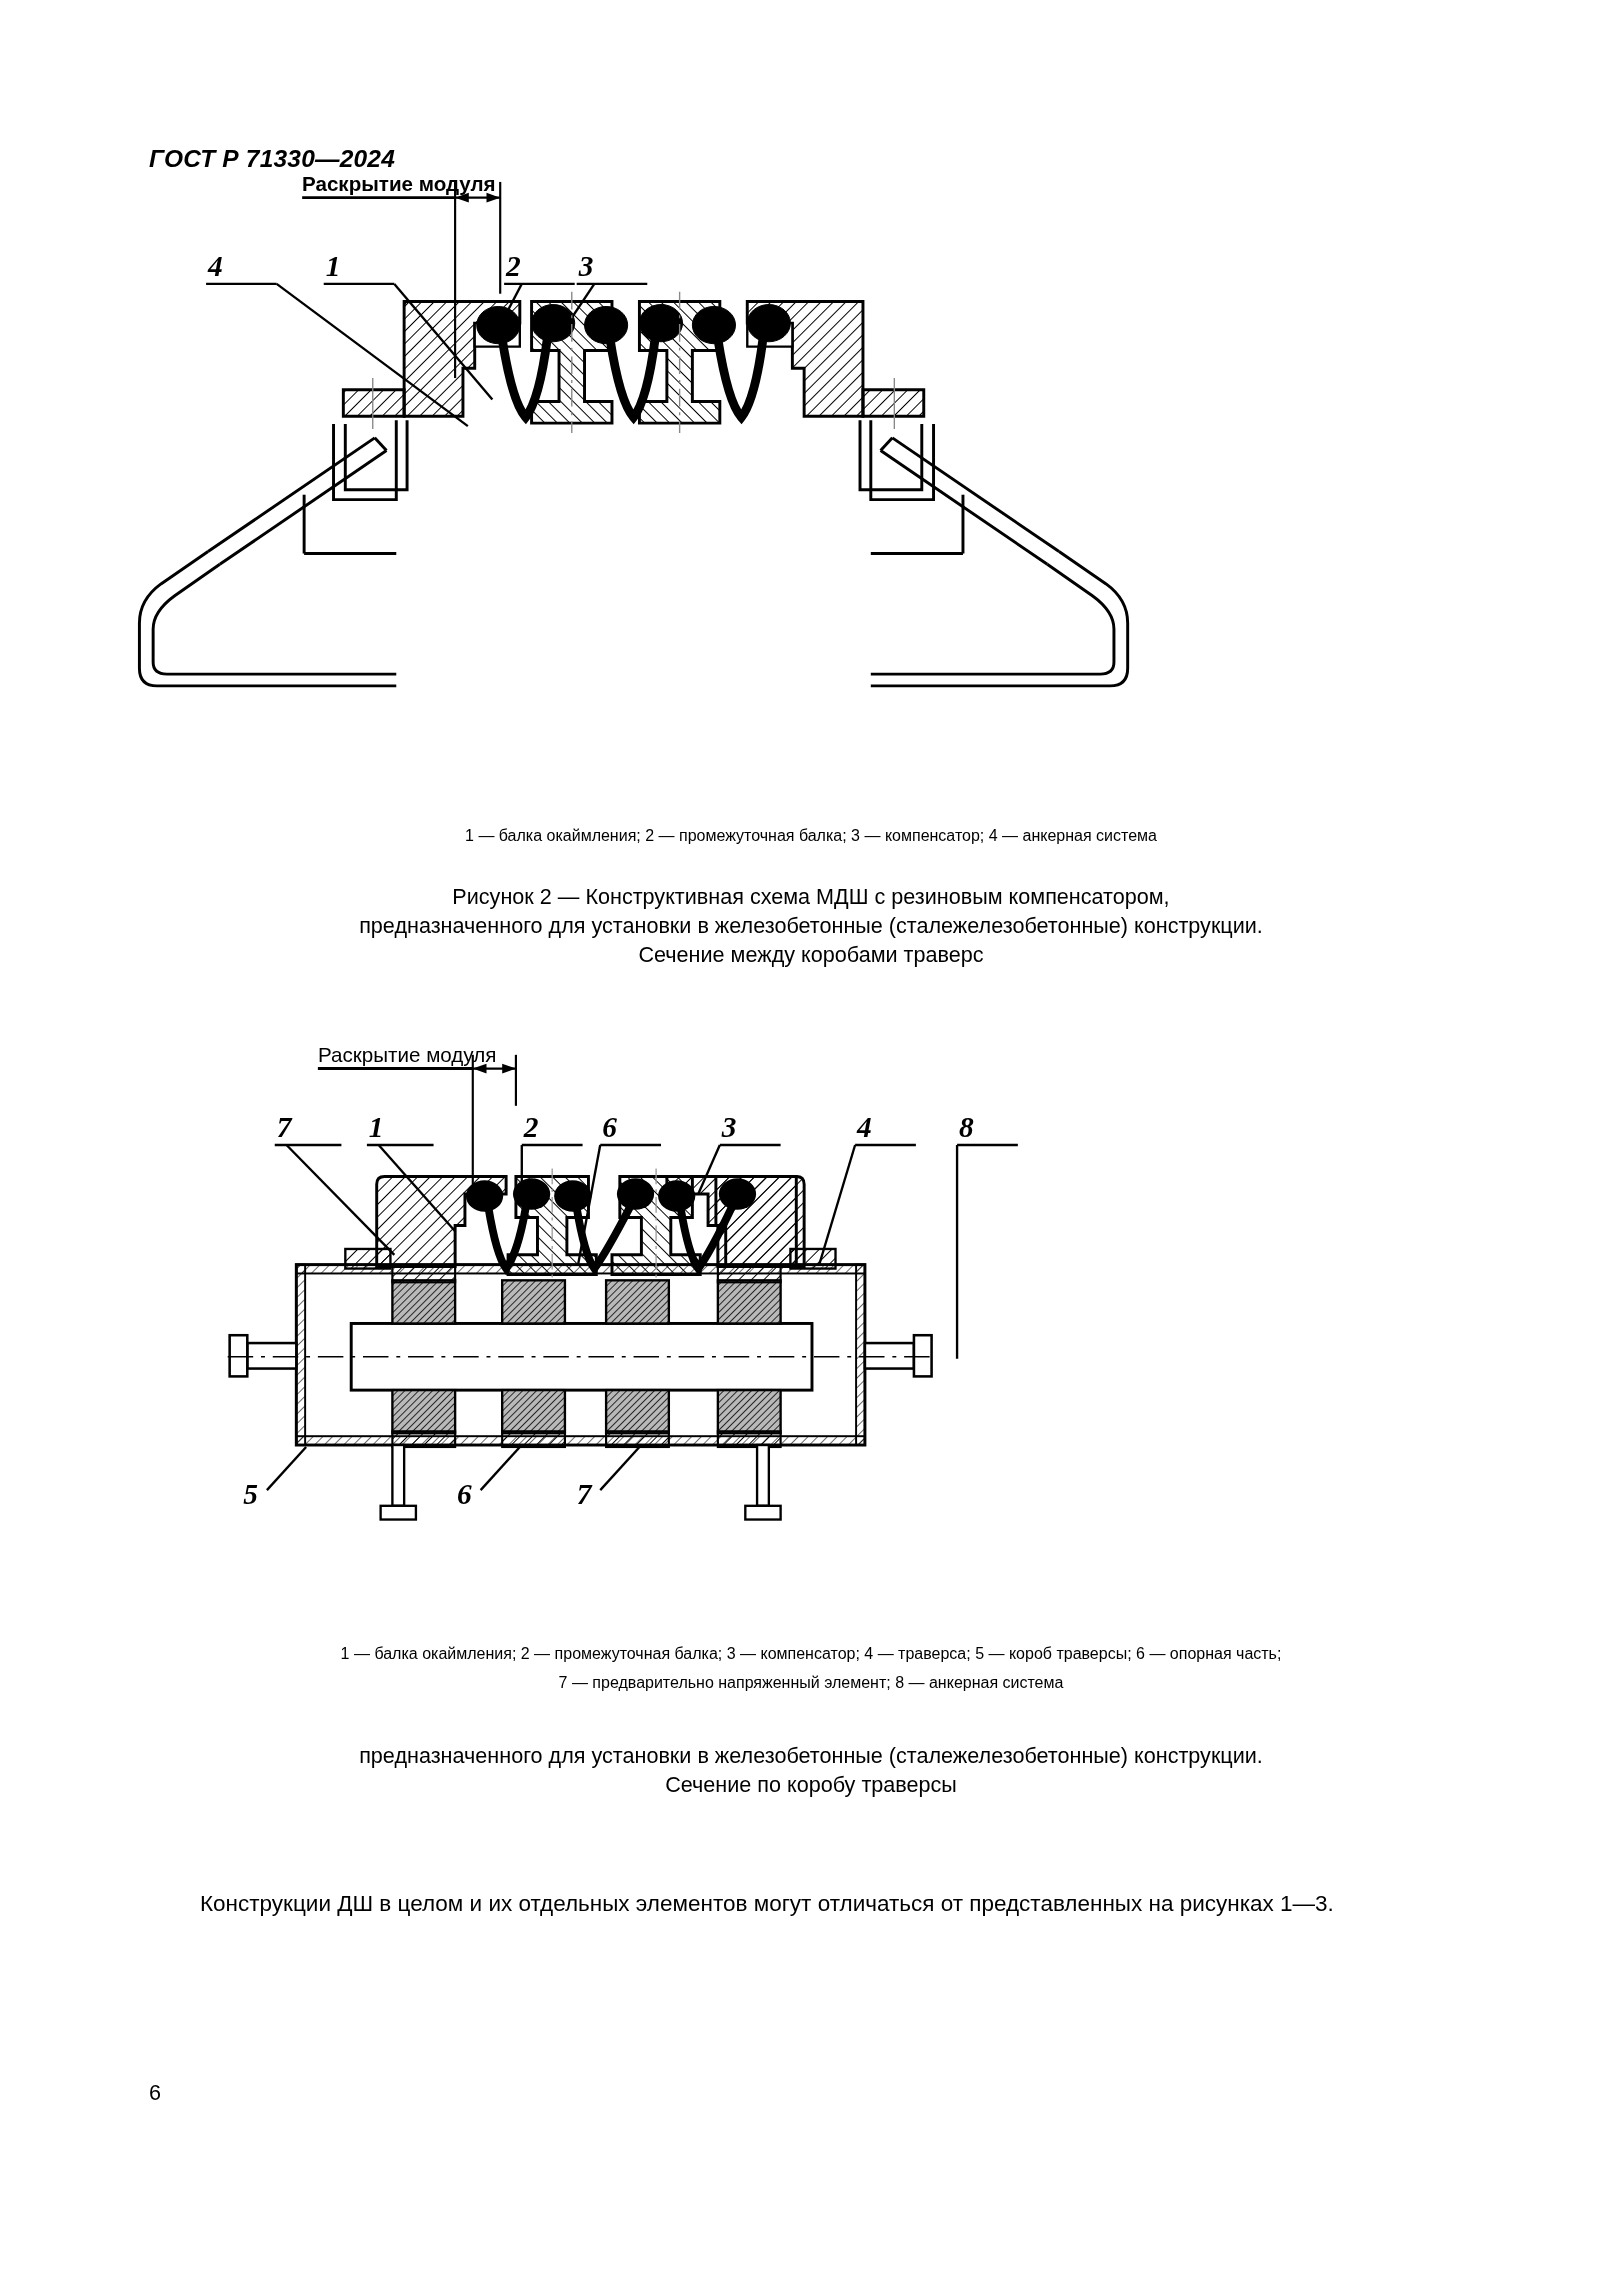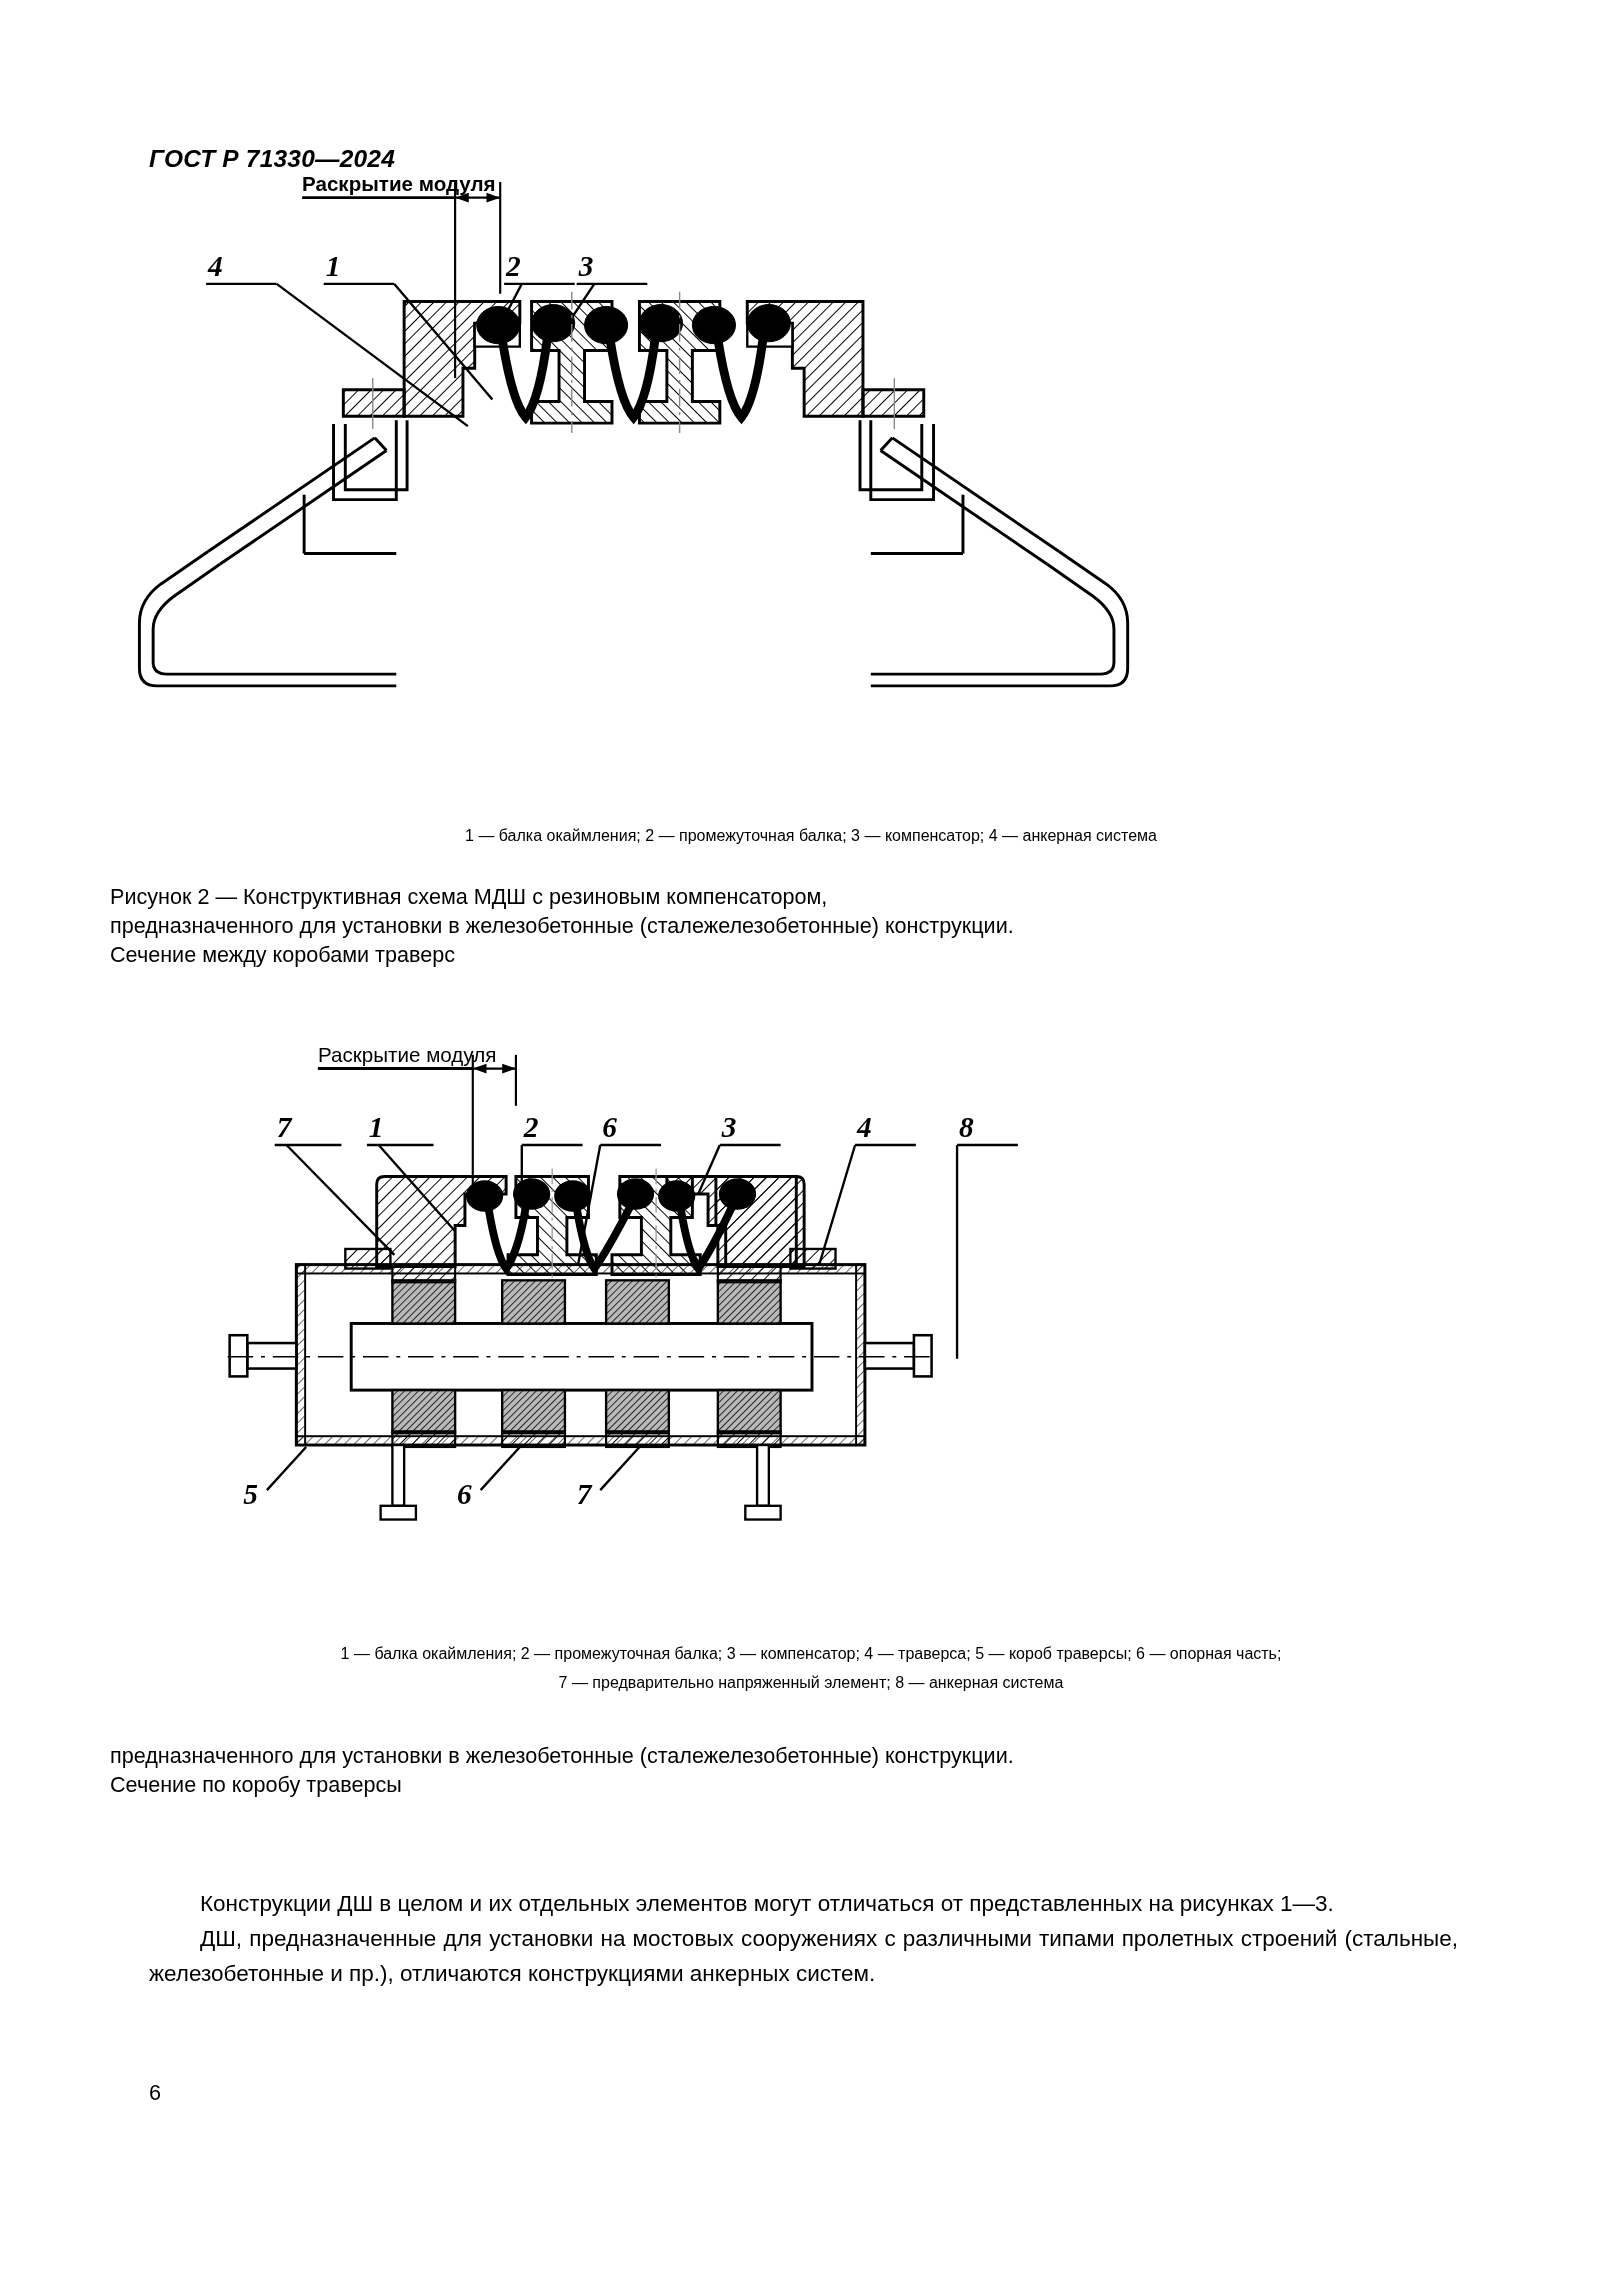--- a/index.html
+++ b/index.html
@@ -43,21 +43,21 @@
     text-align: center;
     font-size: 16px;
     line-height: 29px;
     white-space: normal;
   }
 
   .fig-caption {
     position: absolute;
     width: 1402px;
     left: 110px;
-    text-align: left;
+    text-align: center;
     font-size: 21.6px;
     line-height: 29px;
   }
 
   
   .body-text {
     position: absolute;
     left: 149px;
     width: 1325px;
     font-size: 22.5px;
@@ -390,19 +390,18 @@
     <div>7 — предварительно напряженный элемент; 8 — анкерная система</div>
   </div>
 
   <div class="fig-caption" style="top:1741px;">
     <div>предназначенного для установки в железобетонные (сталежелезобетонные) конструкции.</div>
     <div>Сечение по коробу траверсы</div>
   </div>
 
   <div class="body-text" style="top:1886px;">
     <p>Конструкции ДШ в целом и их отдельных элементов могут отличаться от представленных на рисунках 1—3.</p>
-    <p>ДШ, предназначенные для установки на мостовых сооружениях с различными типами пролетных строений (стальные, железобетонные и пр.), отличаются конструкциями анкерных систем.</p>
   </div>
 
   <div class="page-number">6</div>
 
 </div>
 
 
 </body></html>

